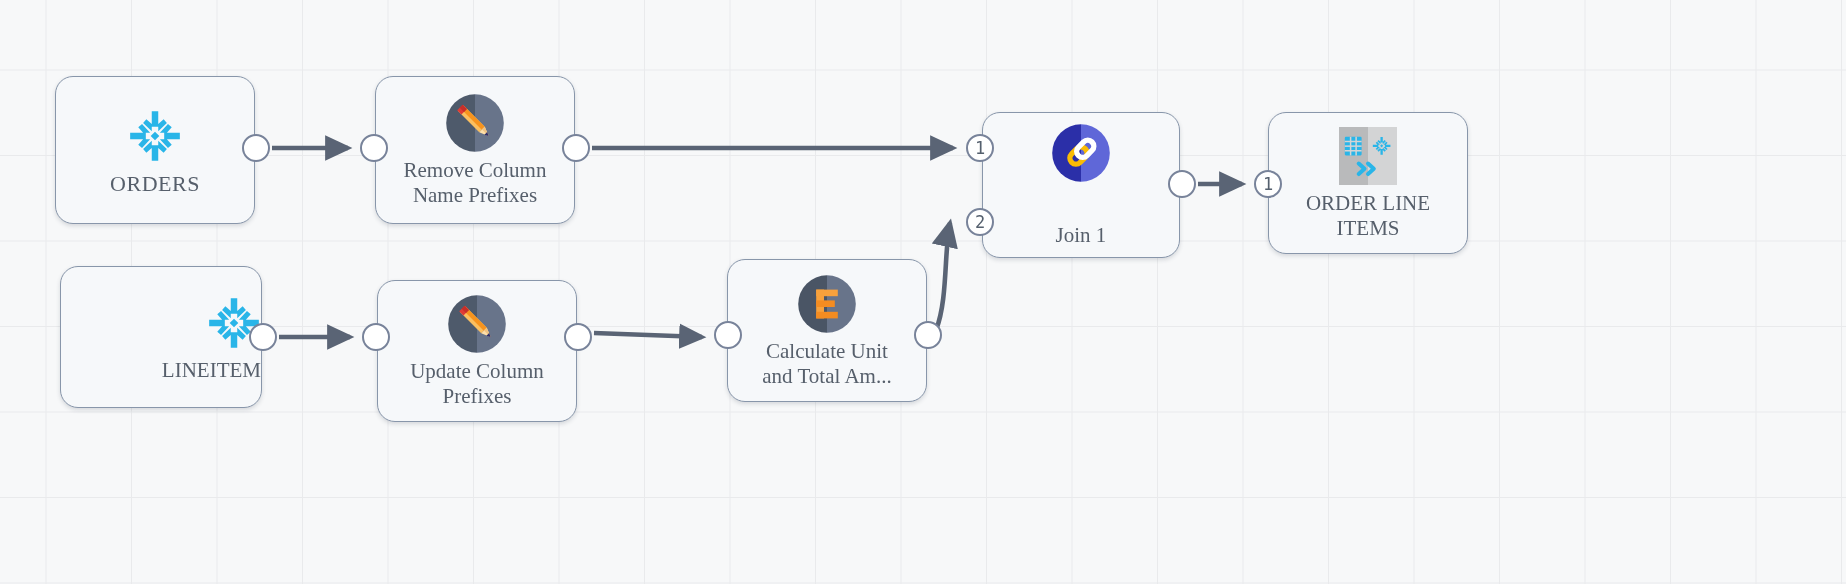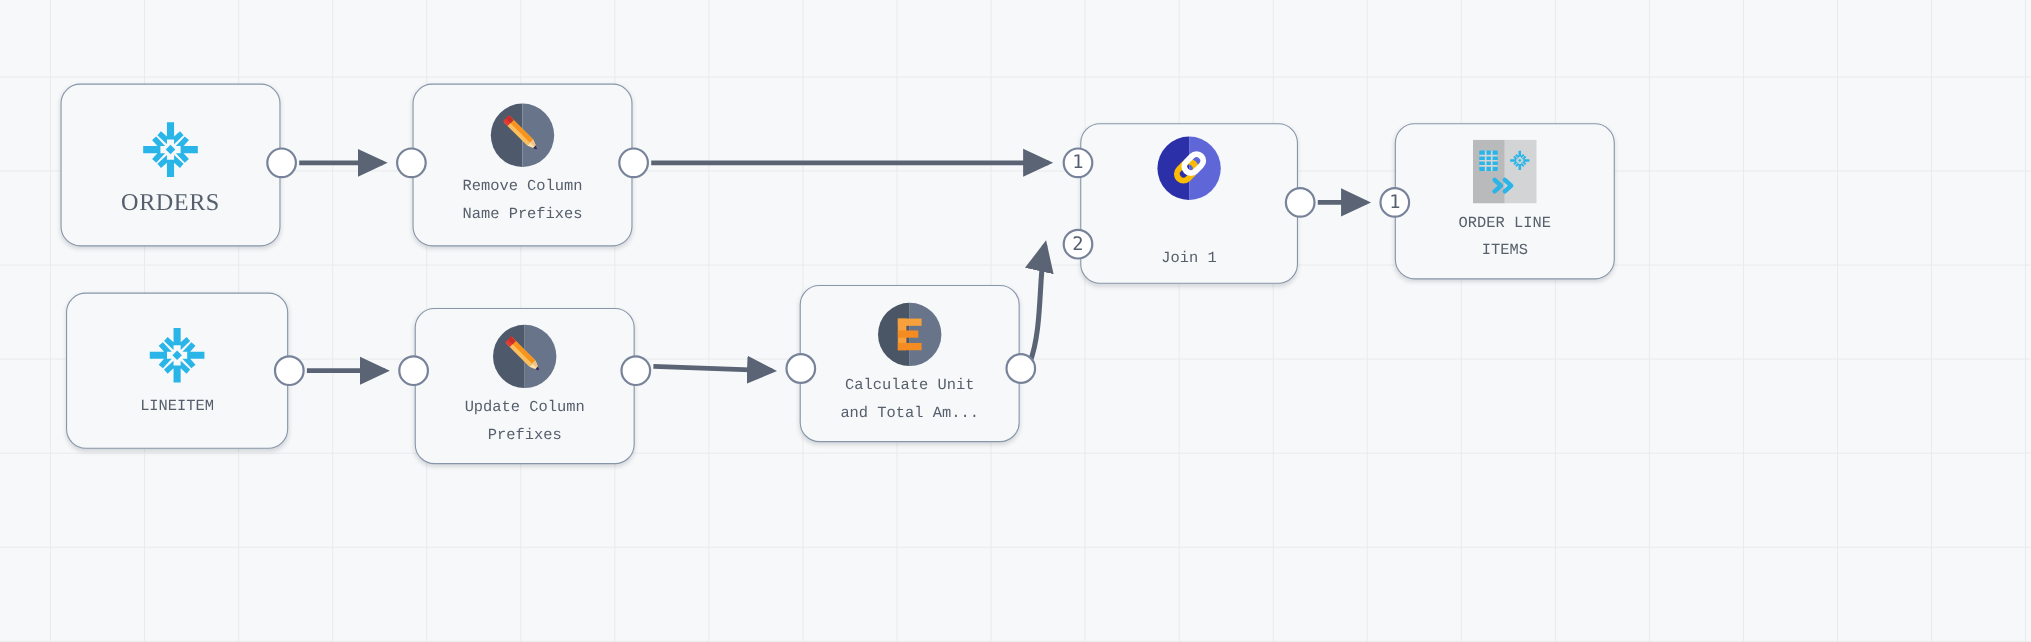--- a/index.html
+++ b/index.html
@@ -49,22 +49,22 @@
   .node-icon-wrap {
     display: flex;
     align-items: center;
     justify-content: center;
     height: 62px;
   }
   .node-label {
     margin-top: 4px;
     text-align: center;
     color: #565f6b;
-    font-family: Liberation Mono, monospace;
-    font-size: 14px;
+    font-family: Liberation Serif, serif;
+    font-size: 21px;
     line-height: 25px;
     letter-spacing: 0px;
     white-space: pre-line;
   }
   .node-label.proportional {
     font-family: Liberation Serif, serif;
     font-size: 22px;
     letter-spacing: 0.5px;
   }
 
@@ -149,21 +149,21 @@
           <path d="M44 66 h13 l-6.5 16z" fill="#ffe0a8"></path>
           <path d="M50.5 66 h6.5 l-6.5 16z" fill="#f0c382"></path>
           <path d="M47.3 75 h6.4 l-3.2 7z" fill="#2e2f6b"></path>
         </g>
       </svg>
     </div>
     <div class="node-label">Remove Column
 Name Prefixes</div>
   </div>
 
-  <div class="node" style="left:60px; top:266px; width:202px; height:142px;">
+  <div class="node" style="left:60px; top:266px; width:202px; height:142px;align-items:flex-end;">
     <div class="node-icon-wrap">
       <svg class="snowflake" viewBox="0 0 100 100" xmlns="http://www.w3.org/2000/svg">
         <g fill="#29B5E8">
           <path d="M44 4 h12 v24 l10-9 6 7 -16 15 v-8 h-12 v8 l-16-15 6-7 10 9z"></path>
           <path d="M44 96 h12 v-24 l10 9 6-7 -16-15 v8 h-12 v-8 l-16 15 6 7 10-9z"></path>
           <path d="M4 44 v12 h24 l-9 10 7 6 15-16 h-8 v-12 h8 l-15-16 -7 6 9 10z"></path>
           <path d="M96 44 v12 h-24 l9 10 -7 6 -15-16 h8 v-12 h-8 l15-16 7 6 -9 10z"></path>
           <path d="M50 42 l8 8 -8 8 -8-8z"></path>
         </g>
       </svg>

